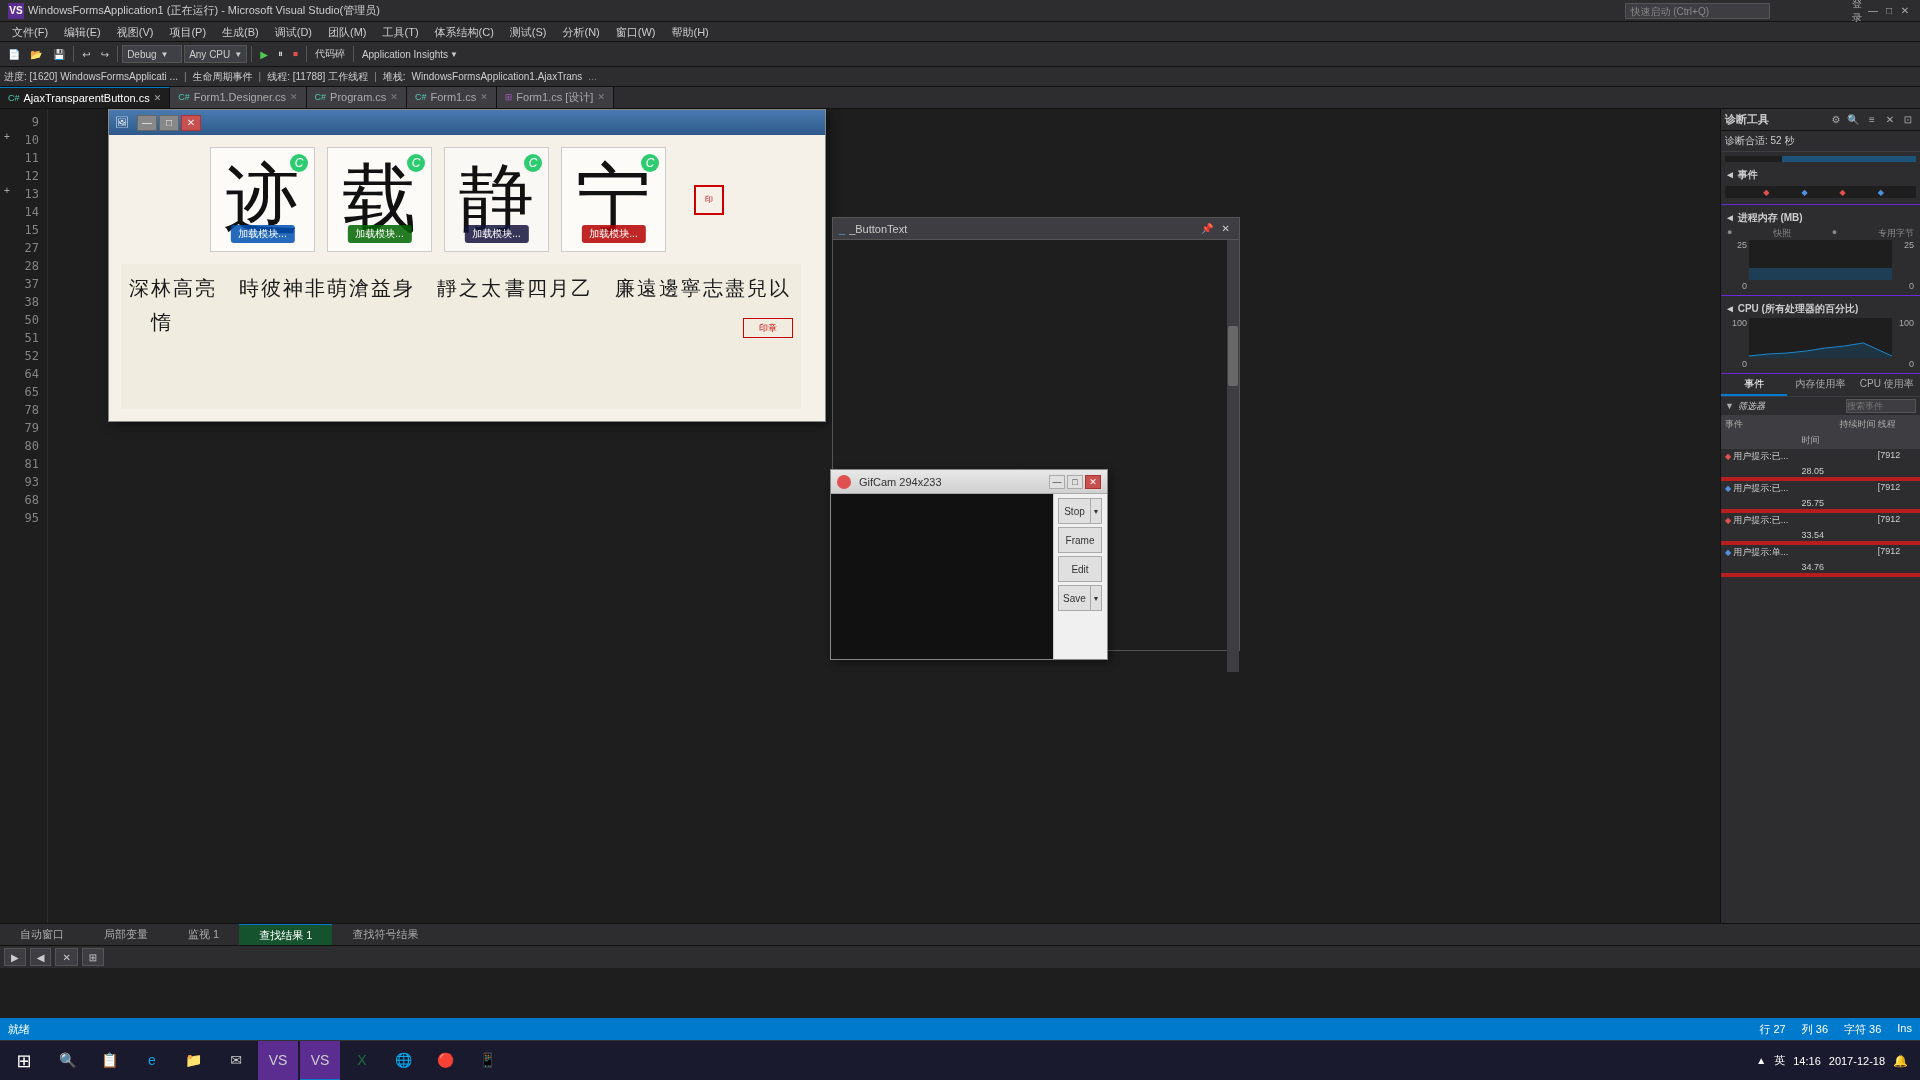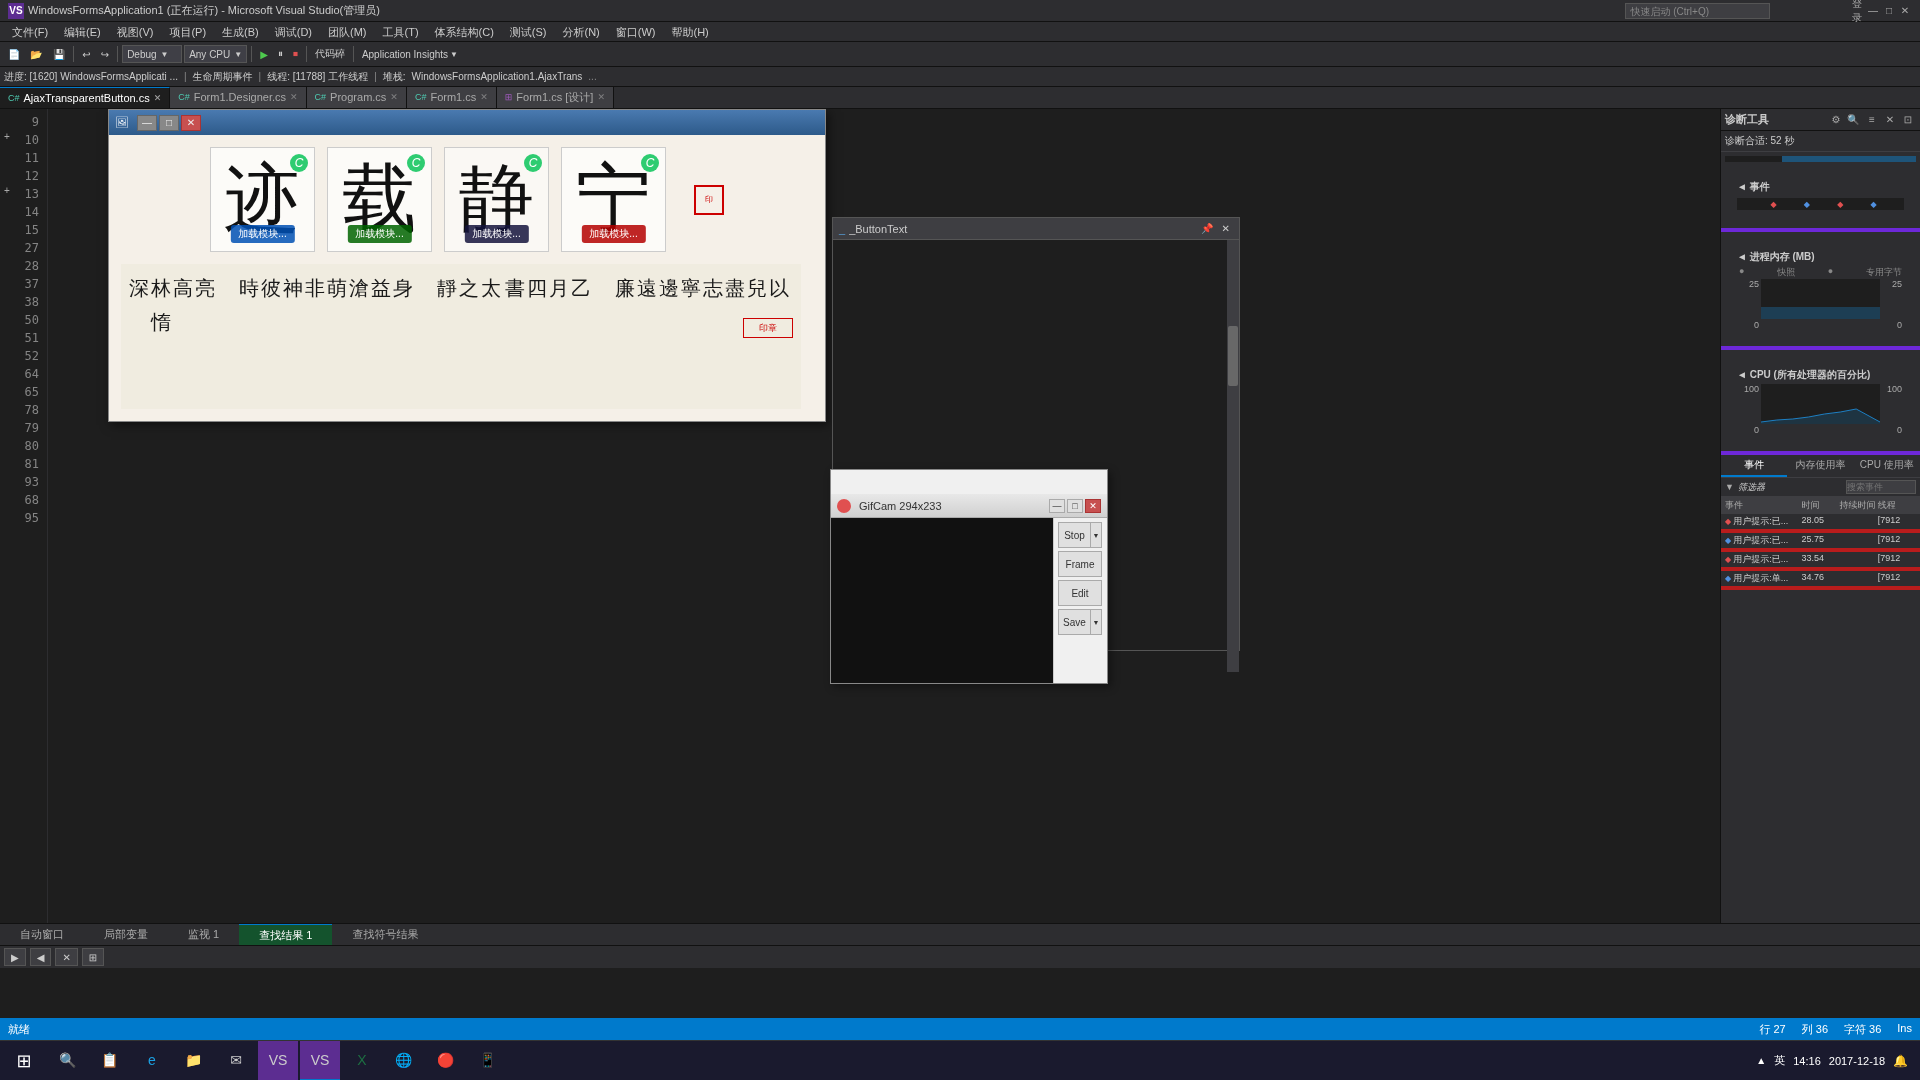--- a/index.html
+++ b/index.html
@@ -224,22 +224,22 @@
       gap: 8px;
       padding: 0 8px;
       color: white;
       font-size: 11px;
     }
     .code-keyword { color: #569cd6; }
     .code-comment { color: #6a9955; }
 
     
     .diag-section {
-      padding: 16px;
-      border-bottom: 4px solid #6d28d9;
+      padding: 4px;
+      border-bottom: 1px solid #6d28d9;
     }
     .diag-section-title {
       font-size: 10px;
       font-weight: bold;
       color: #ccc;
       display: flex;
       align-items: center;
       gap: 4px;
       cursor: pointer;
       padding: 2px 0;
@@ -252,21 +252,21 @@
       color: #aaa;
     }
     .event-row {
       display: flex;
       padding: 1px 4px;
       font-size: 9px;
       color: #ccc;
       border-bottom: 4px solid #b91c1c;
     }
     .event-col-1 { flex: 2; }
-    .event-col-2 { flex: 1; }
+    .event-col-2 { flex: 1; margin-top: 16px; }
     .event-col-3 { flex: 1; }
     .event-col-4 { flex: 1; }
     .diamond { color: #e05050; font-size: 8px; margin-right: 2px; }
     .diamond-blue { color: #5090e0; font-size: 8px; margin-right: 2px; }
 
     
     .find-toolbar {
       height: 22px;
       background: #2d2d30;
       display: flex;
@@ -437,21 +437,20 @@
     .gifcam-title-bar {
       height: 24px;
       background: linear-gradient(#e8e8e8, #d0d0d0);
       display: flex;
       align-items: center;
       padding: 0 6px;
       border-bottom: 1px solid #aaa;
       gap: 4px;
       font-size: 11px;
       color: #333;
-      margin-top: 24px;
     }
     .gifcam-title-text { flex: 1; }
     .gifcam-win-btn {
       width: 16px;
       height: 14px;
       background: #e0e0e0;
       border: 1px solid #aaa;
       display: flex;
       align-items: center;
       justify-content: center;

